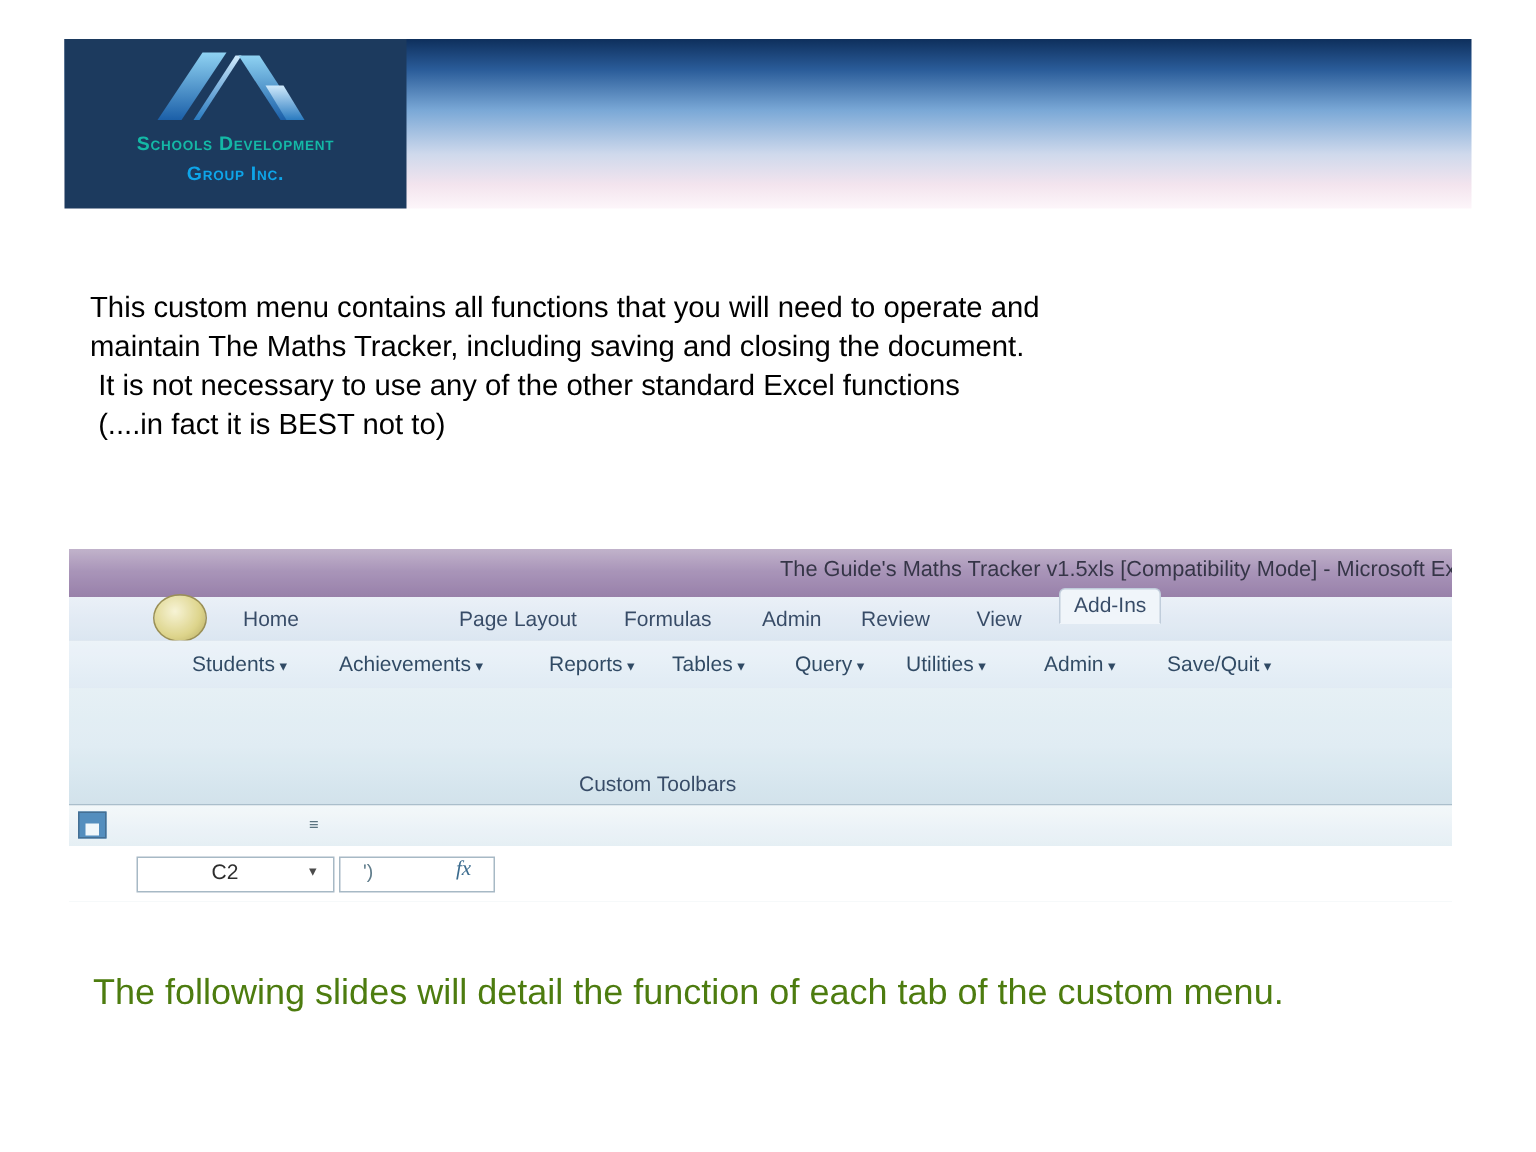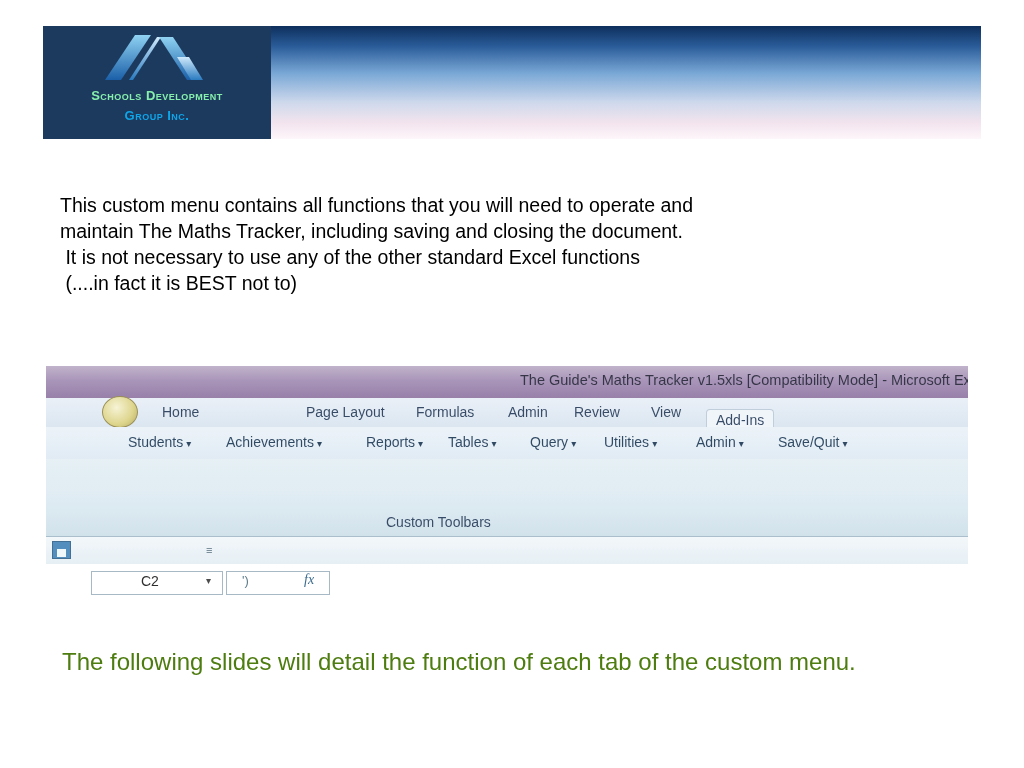--- a/index.html
+++ b/index.html
@@ -50,21 +50,21 @@
   }
   .logo-text1 {
     position: absolute;
     left: 0;
     right: 0;
     top: 62px;
     font-size: 13px;
     letter-spacing: 0.5px;
     font-variant: small-caps;
     font-weight: bold;
-    color: #86efac;
+    color: #14b8a6;
   }
   .logo-text2 {
     position: absolute;
     left: 0;
     right: 0;
     top: 82px;
     font-size: 13px;
     letter-spacing: 0.5px;
     font-variant: small-caps;
     font-weight: bold;
@@ -148,21 +148,21 @@
     font-size: 14px;
     color: #1c3352;
     white-space: nowrap;
   }
   .tab-active {
     background: #eef4fa;
     border: 1px solid #b8c6d6;
     border-bottom-color: #eef4fa;
     border-radius: 4px 4px 0 0;
     padding: 2px 9px 4px 9px;
-    top: 43px;
+    top: 26px;
   }
   .addins-row {
     position: absolute;
     left: 0; top: 61px;
     width: 922px; height: 32px;
     background: linear-gradient(to bottom, #eaf2f8 0%, #dde9f3 100%);
   }
   .addin-item {
     position: absolute;
     top: 68px;

